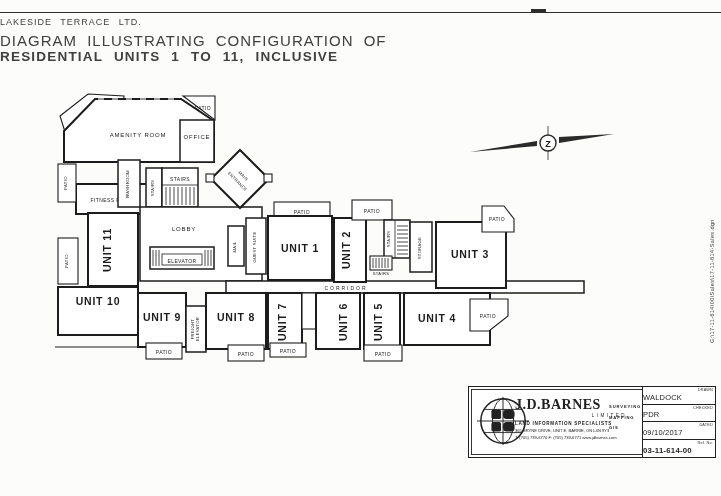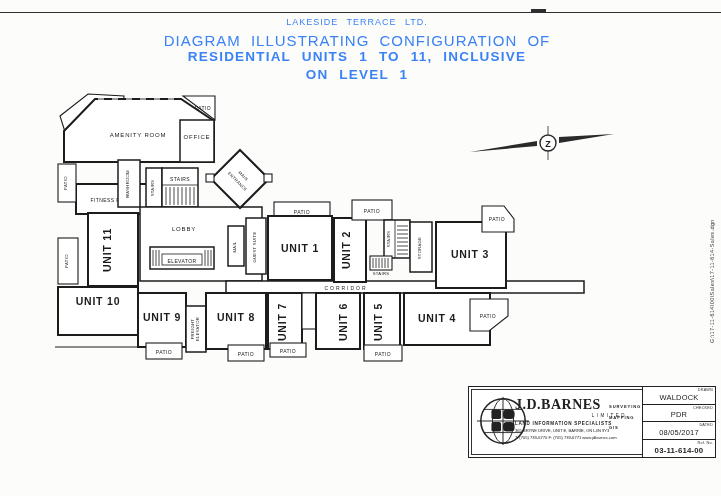--- a/index.html
+++ b/index.html
@@ -1,20 +1,20 @@
 <!DOCTYPE html>
 <html><head>
 <meta charset="utf-8">
 <style>
   html,body{margin:0;padding:0;background:#e8e8e6;}
   .page{position:relative;width:721px;height:496px;background:#fcfcfb;overflow:hidden;
         font-family:"Liberation Sans",sans-serif;color:#222;}
   .top-rule{position:absolute;top:12px;left:0;width:721px;height:1px;background:#2e2e2e;}
   .top-tab{position:absolute;top:9px;left:531px;width:15px;height:3px;background:#2e2e2e;}
-  .hdr{position:absolute;top:15px;left:0;width:714px;text-align:center;color:#3b82f6;}
+  .hdr{position:absolute;top:15px;left:0;width:714px;color:#404040;}
   .hdr .l1{font-size:9px;letter-spacing:1px;word-spacing:5px;margin-top:2px;}
   .hdr .l2{font-size:15px;letter-spacing:1px;word-spacing:5px;margin-top:5px;}
   .hdr .l3{font-size:13.5px;font-weight:bold;letter-spacing:1.2px;word-spacing:6px;}
   .hdr .l4{font-size:13.5px;font-weight:bold;letter-spacing:1.2px;word-spacing:6px;margin-top:3px;}
   svg.plan{position:absolute;left:0;top:0;width:721px;height:496px;}
   svg text{font-family:"Liberation Sans",sans-serif;fill:#1c1c1c;}
   .w2{fill:#fff;stroke:#1c1c1c;stroke-width:2;}
   .w15{fill:#fff;stroke:#1c1c1c;stroke-width:1.5;}
   .w1{fill:#fff;stroke:#1c1c1c;stroke-width:1.1;}
   .hatch{stroke:#1c1c1c;stroke-width:.8;fill:none;}
@@ -36,36 +36,35 @@
   .tb-limited{font-size:4.5px;letter-spacing:2.5px;text-align:right;margin-top:1px;}
   .tb-tag{font-size:4.6px;font-weight:bold;letter-spacing:.7px;margin-top:3px;white-space:nowrap;}
   .tb-addr{font-size:4.1px;margin-top:2px;white-space:nowrap;}
   .tb-contact{font-size:4.1px;margin-top:2px;white-space:nowrap;}
   .tb-services{position:absolute;left:140px;top:15px;width:34px;font-size:4.1px;font-weight:bold;
                letter-spacing:.9px;line-height:2.6;}
   .tb-table{position:absolute;right:0;top:0;bottom:0;width:72px;border-left:1px solid #222;background:#fff;}
   .tb-row{position:relative;height:25%;border-bottom:1px solid #222;box-sizing:border-box;}
   .tb-row:last-child{border-bottom:none;}
   .tb-row .lab{position:absolute;top:1px;right:2px;font-size:3.8px;letter-spacing:.2px;color:#333;}
-  .tb-row .val{position:absolute;left:0;right:0;bottom:2px;text-align:center;font-size:7.5px;letter-spacing:.2px;}
+  .tb-row .val{position:absolute;left:0;right:0;bottom:2px;font-size:7.5px;letter-spacing:.2px;}
   .tb-row .val.b{font-weight:bold;font-size:7.8px;}
 </style>
 </head>
 <body>
 
 <div class="page">
 
   <div class="top-rule"></div>
   <div class="top-tab"></div>
 
   <div class="hdr">
     <div class="l1">LAKESIDE TERRACE LTD.</div>
     <div class="l2">DIAGRAM ILLUSTRATING CONFIGURATION OF</div>
     <div class="l3">RESIDENTIAL UNITS 1 TO 11, INCLUSIVE</div>
-    <div class="l4">ON LEVEL 1</div>
   </div>
 
   <svg class="plan" viewBox="0 0 721 496">
 
     <g>
       <line x1="548" y1="126" x2="548" y2="160" stroke="#2a2a2a" stroke-width=".8"></line>
       <polygon points="470,152 537,141 537,146" fill="#2a2a2a"></polygon>
       <polygon points="559,137 614,134 559,143" fill="#2a2a2a"></polygon>
       <circle cx="548" cy="143" r="8" fill="#fff" stroke="#2a2a2a" stroke-width="1.4"></circle>
       <text class="mid" x="548" y="146.5" font-size="9" font-weight="bold">Z</text>
@@ -291,21 +290,21 @@
       <div class="tb-row">
         <span class="lab">DRAWN</span>
         <div class="val">WALDOCK</div>
       </div>
       <div class="tb-row">
         <span class="lab">CHECKED</span>
         <div class="val">PDR</div>
       </div>
       <div class="tb-row">
         <span class="lab">DATED</span>
-        <div class="val">08/05/2017</div>
+        <div class="val">09/10/2017</div>
       </div>
       <div class="tb-row">
         <span class="lab">Ref. No.</span>
         <div class="val b">03-11-614-00</div>
       </div>
     </div>
   </div>
 
 </div>
 

